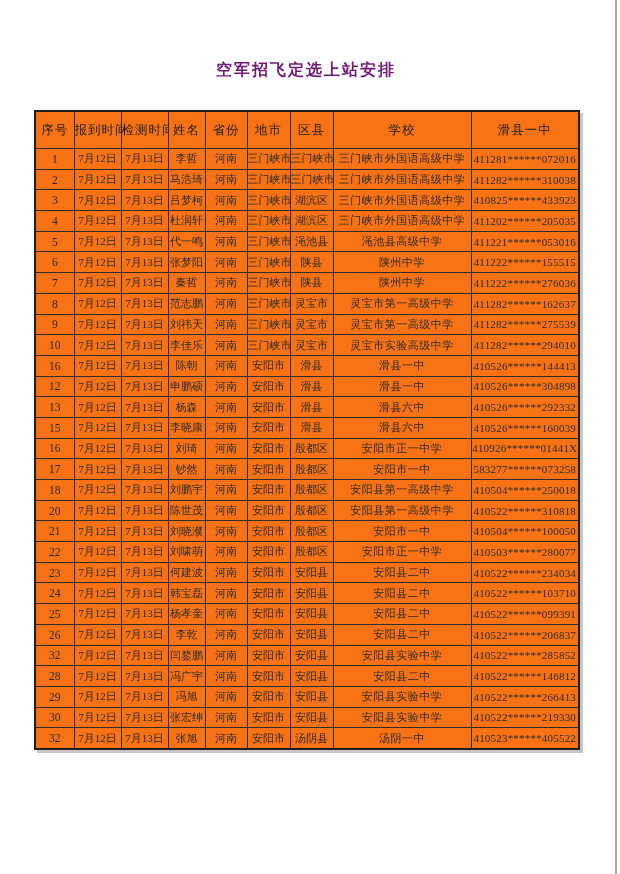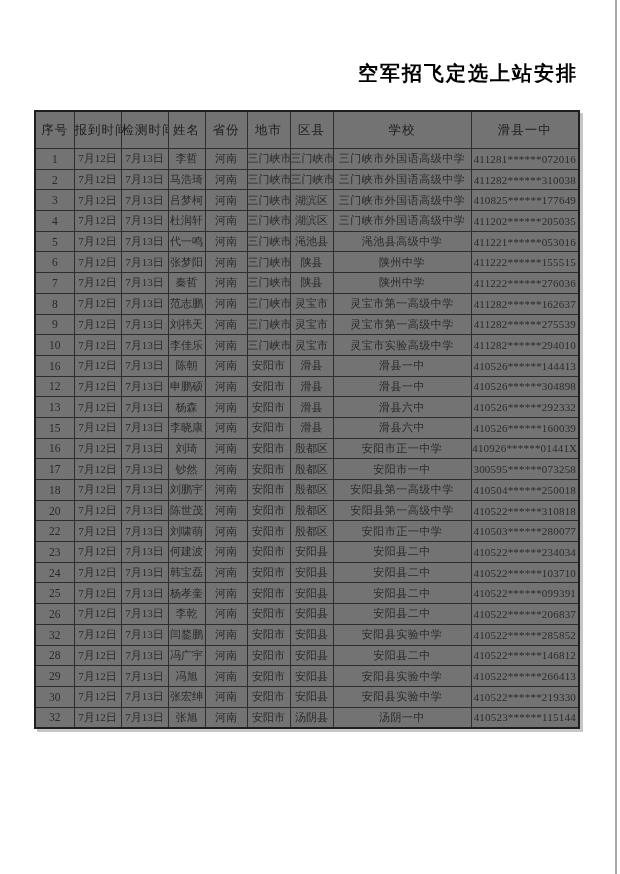--- a/index.html
+++ b/index.html
@@ -3,28 +3,28 @@
 <meta charset="utf-8">
 <style>
   html,body{margin:0;padding:0;}
   body{
     width:620px;height:874px;background:#ffffff;position:relative;overflow:hidden;
     font-family:"Liberation Serif","DejaVu Serif",serif;color:#262626;
   }
   .page{position:absolute;inset:0;width:620px;height:874px;background:#fff;}
   .title{
     position:absolute;top:60px;left:34px;width:544px;margin:0;
-    text-align:right;font-size:20px;font-weight:bold;letter-spacing:2px;color:#000000;
+    text-align:center;font-size:16px;font-weight:bold;letter-spacing:2px;color:#701a75;
   }
   table.sched{
     position:absolute;top:110px;left:34px;width:544px;
     border-collapse:collapse;table-layout:fixed;
     border:2px solid #1f1f1f;
     box-shadow:3px 3px 0 #c6c6c6;
-    background:#737373;
+    background:#f97316;
   }
   .sched th,.sched td{
     border:1px solid #2e2e2e;
     text-align:center;vertical-align:middle;
     padding:0;overflow:hidden;white-space:nowrap;
   }
   .sched th{
     height:36px;font-size:12.5px;font-weight:normal;color:#1e1e1e;letter-spacing:1px;
   }
   .sched td{
@@ -93,21 +93,21 @@
         </tr>
         <tr>
           <td class="col0">3</td>
           <td class="col1">7月12日</td>
           <td class="col2">7月13日</td>
           <td class="col3">吕梦柯</td>
           <td class="col4">河南</td>
           <td class="col5">三门峡市</td>
           <td class="col6">湖滨区</td>
           <td class="col7">三门峡市外国语高级中学</td>
-          <td class="col8">410825******177649</td>
+          <td class="col8">410825******433923</td>
         </tr>
         <tr>
           <td class="col0">4</td>
           <td class="col1">7月12日</td>
           <td class="col2">7月13日</td>
           <td class="col3">杜润轩</td>
           <td class="col4">河南</td>
           <td class="col5">三门峡市</td>
           <td class="col6">湖滨区</td>
           <td class="col7">三门峡市外国语高级中学</td>
@@ -236,21 +236,21 @@
         </tr>
         <tr>
           <td class="col0">17</td>
           <td class="col1">7月12日</td>
           <td class="col2">7月13日</td>
           <td class="col3">钞然</td>
           <td class="col4">河南</td>
           <td class="col5">安阳市</td>
           <td class="col6">殷都区</td>
           <td class="col7">安阳市一中</td>
-          <td class="col8">300595******073258</td>
+          <td class="col8">583277******073258</td>
         </tr>
         <tr>
           <td class="col0">18</td>
           <td class="col1">7月12日</td>
           <td class="col2">7月13日</td>
           <td class="col3">刘鹏宇</td>
           <td class="col4">河南</td>
           <td class="col5">安阳市</td>
           <td class="col6">殷都区</td>
           <td class="col7">安阳县第一高级中学</td>
@@ -261,20 +261,31 @@
           <td class="col1">7月12日</td>
           <td class="col2">7月13日</td>
           <td class="col3">陈世茂</td>
           <td class="col4">河南</td>
           <td class="col5">安阳市</td>
           <td class="col6">殷都区</td>
           <td class="col7">安阳县第一高级中学</td>
           <td class="col8">410522******310818</td>
         </tr>
         <tr>
+          <td class="col0">21</td>
+          <td class="col1">7月12日</td>
+          <td class="col2">7月13日</td>
+          <td class="col3">刘晓濮</td>
+          <td class="col4">河南</td>
+          <td class="col5">安阳市</td>
+          <td class="col6">殷都区</td>
+          <td class="col7">安阳市一中</td>
+          <td class="col8">410504******100050</td>
+        </tr>
+        <tr>
           <td class="col0">22</td>
           <td class="col1">7月12日</td>
           <td class="col2">7月13日</td>
           <td class="col3">刘啸萌</td>
           <td class="col4">河南</td>
           <td class="col5">安阳市</td>
           <td class="col6">殷都区</td>
           <td class="col7">安阳市正一中学</td>
           <td class="col8">410503******280077</td>
         </tr>
@@ -368,19 +379,19 @@
         </tr>
         <tr>
           <td class="col0">32</td>
           <td class="col1">7月12日</td>
           <td class="col2">7月13日</td>
           <td class="col3">张旭</td>
           <td class="col4">河南</td>
           <td class="col5">安阳市</td>
           <td class="col6">汤阴县</td>
           <td class="col7">汤阴一中</td>
-          <td class="col8">410523******115144</td>
+          <td class="col8">410523******405522</td>
         </tr>
       </tbody>
   </table>
 
   <div class="page-edge-right"></div>
 </div>
 
 </body></html>

